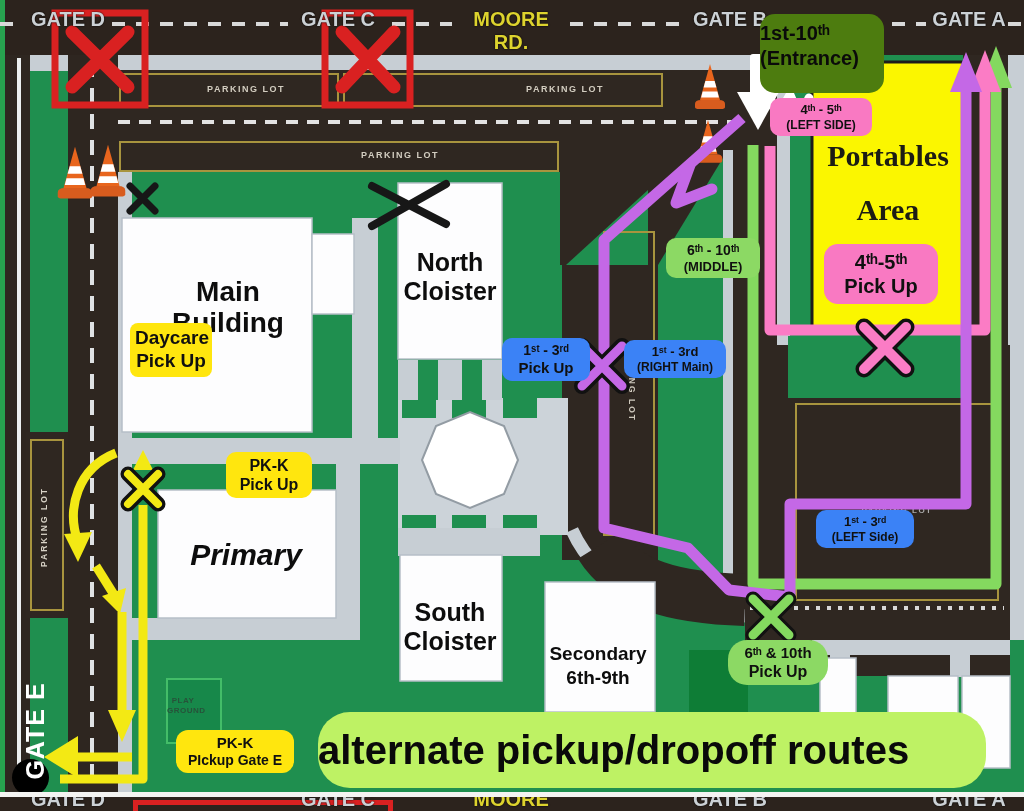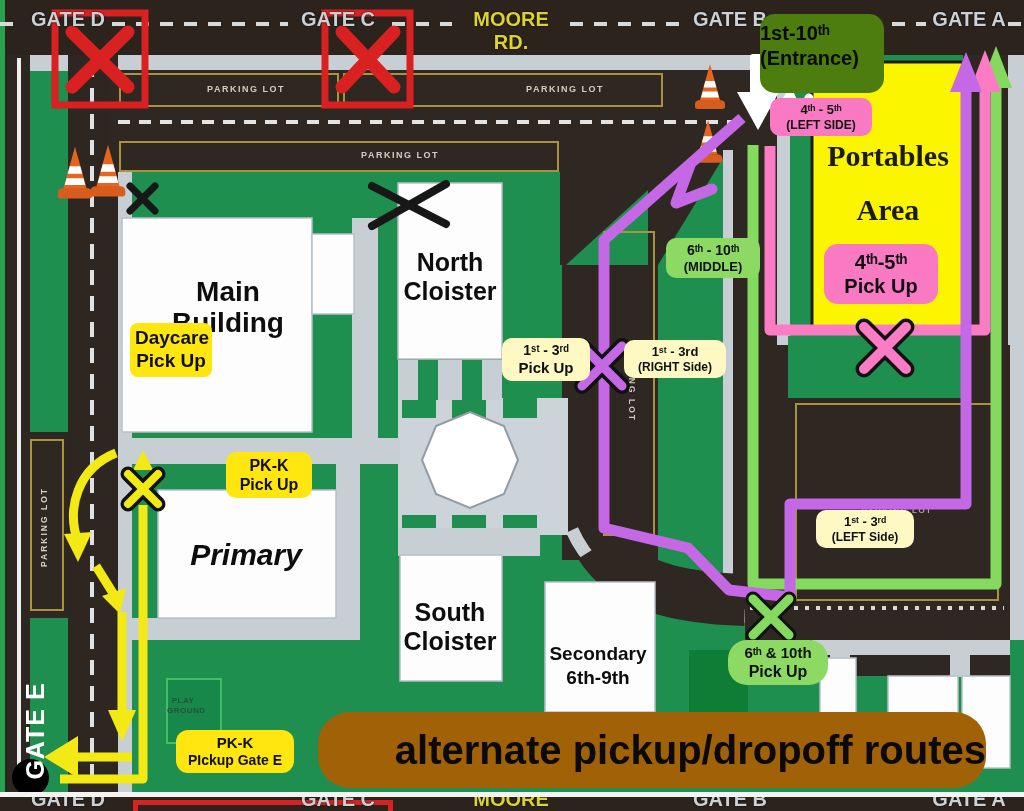--- a/index.html
+++ b/index.html
@@ -12,28 +12,28 @@
   .plot{position:absolute;font-weight:bold;font-size:9px;color:#d3cdc0;
         letter-spacing:1.5px;text-align:center;width:120px;}
   .bld{position:absolute;text-align:center;font-weight:bold;color:#0d0d0d;}
   .bld span{display:block;}
   .serif{font-family:"Liberation Serif","DejaVu Serif",serif;color:#1c1c14;}
   .chip{position:absolute;text-align:center;font-weight:bold;color:#101010;
         border-radius:10px;padding:4px 5px;line-height:1.2;}
   .chip span{display:block;}
   .c-yellow{background:#ffe60e;}
   .c-pink{background:#f979c2;}
-  .c-purple{background:#fef9c3;}
+  .c-purple{background:#3b82f6;}
   .c-green{background:#8cd964;}
   .bubble{position:absolute;left:760px;top:14px;width:124px;padding:7px 0 22px;
           background:#4d7c0f;border-radius:15px;text-align:left;font-weight:bold;
           font-size:20px;line-height:25px;color:#0a0a0a;}
   .bubble span{display:block;}
-  .banner{position:absolute;left:318px;top:712px;width:668px;height:76px;background:#a16207;
-          border-radius:32px;text-align:right;font-weight:bold;font-size:40px;
+  .banner{position:absolute;left:318px;top:712px;width:668px;height:76px;background:#bef264;
+          border-radius:32px;text-align:left;font-weight:bold;font-size:40px;
           line-height:76px;color:#0a0a0a;white-space:nowrap;}
   .gate-e{position:absolute;left:-26px;top:716px;width:124px;height:30px;
           transform:rotate(-90deg);font-weight:bold;font-size:25px;color:#fff;
           text-align:center;letter-spacing:1px;}
   .gate-e-dot{position:absolute;left:12px;top:759px;width:37px;height:37px;
           background:#000;border-radius:50%;}
   .pg-label{position:absolute;left:167px;top:696px;width:32px;text-align:center;
           font-weight:bold;font-size:8px;line-height:10px;color:#27523a;letter-spacing:.5px;}
   .pg-label span{display:block;}
   .wsep{position:absolute;left:0;top:792px;width:1024px;height:5px;background:#f4f4f2;}
@@ -262,21 +262,21 @@
 <div class="chip c-green" style="left:666px;top:238px;width:84px;font-size:14px;">
   <span>6ᵗʰ - 10ᵗʰ</span>
   <span style="font-size:13px;">(MIDDLE)</span>
 </div>
 <div class="chip c-purple" style="left:502px;top:338px;width:78px;font-size:14px;">
   <span>1ˢᵗ - 3ʳᵈ</span>
   <span style="font-size:15px;">Pick Up</span>
 </div>
 <div class="chip c-purple" style="left:624px;top:340px;width:92px;font-size:13px;">
   <span>1ˢᵗ - 3rd</span>
-  <span style="font-size:12px;">(RIGHT Side)</span>
+  <span style="font-size:12px;">(RIGHT Main)</span>
 </div>
 <div class="chip c-pink" style="left:824px;top:244px;width:104px;font-size:20px;border-radius:14px;padding-top:6px;padding-bottom:6px;">
   <span>4ᵗʰ-5ᵗʰ</span>
   <span>Pick Up</span>
 </div>
 <div class="chip c-purple" style="left:816px;top:510px;width:88px;font-size:13px;">
   <span>1ˢᵗ - 3ʳᵈ</span>
   <span style="font-size:12px;">(LEFT Side)</span>
 </div>
 <div class="chip c-green" style="left:728px;top:640px;width:90px;font-size:15px;border-radius:19px;">

